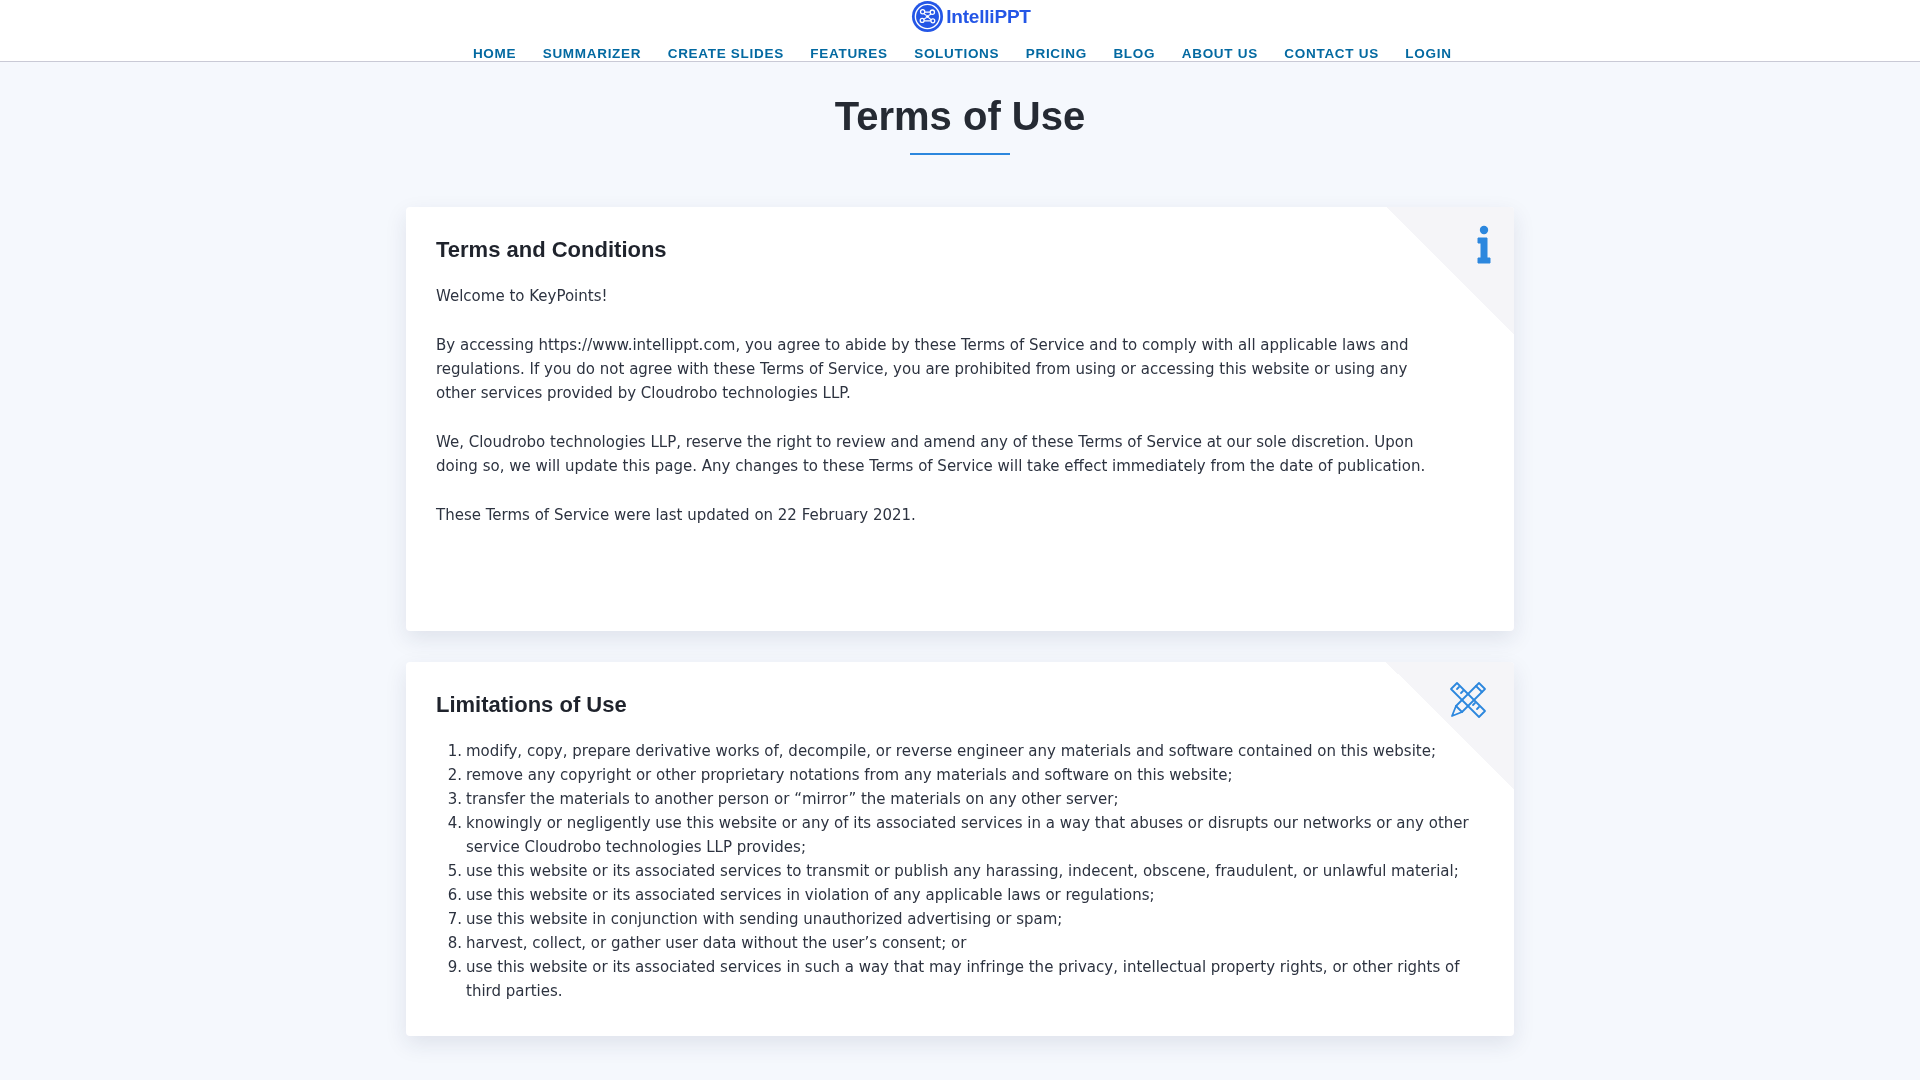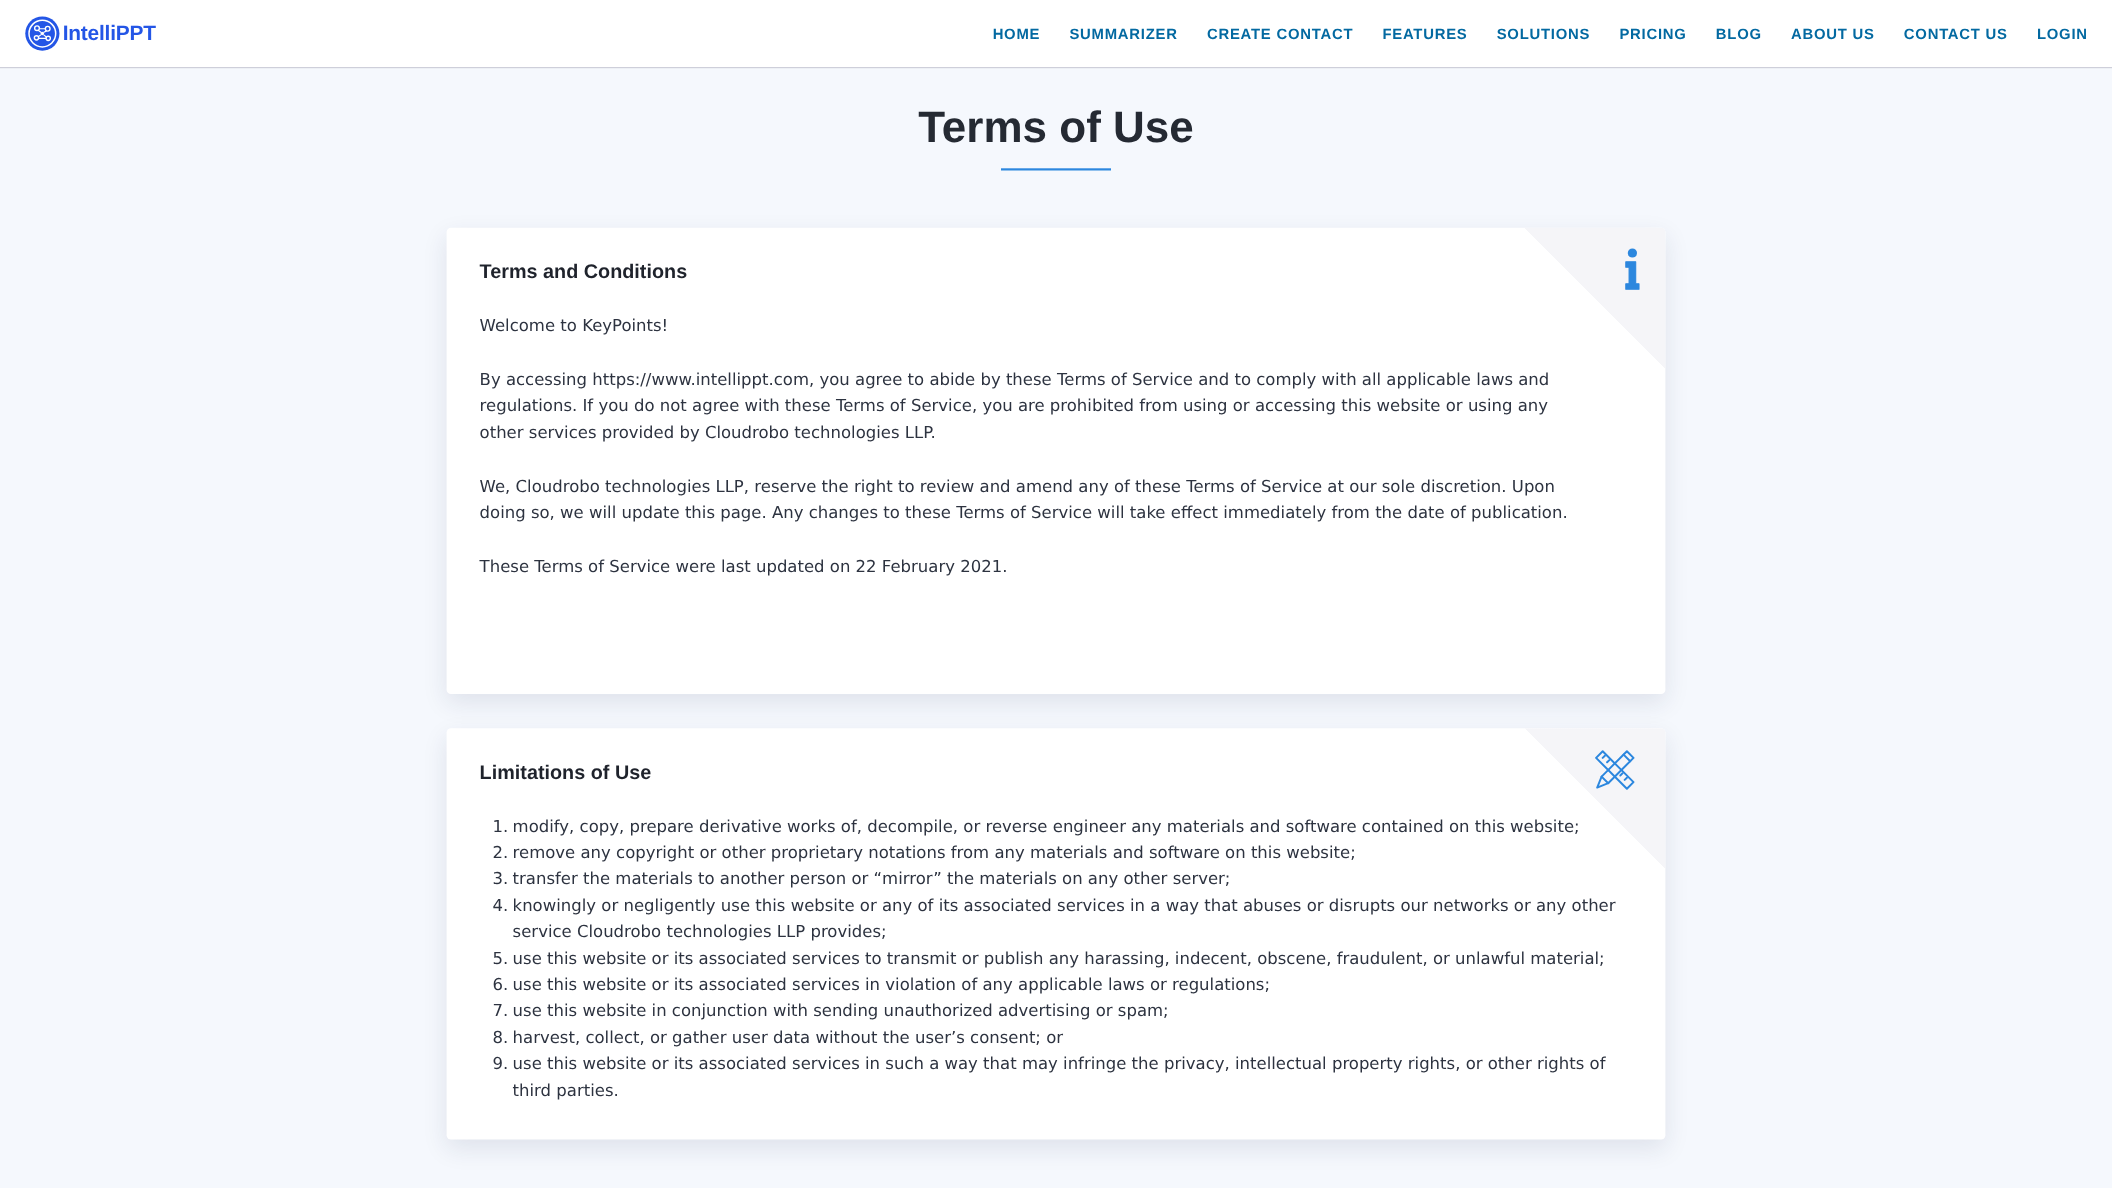--- a/index.html
+++ b/index.html
@@ -7,21 +7,21 @@
   body {
     background: #f5f8fd;
     font-family: "DejaVu Sans", sans-serif;
     color: #2b2f38;
     position: relative;
   }
   .navbar {
     position: absolute; left: 0; top: 0; width: 1920px; height: 62px;
     background: #ffffff;
     border-bottom: 1px solid #c9cad6;
-    display: flex; align-items: center; justify-content: space-between;
+    display: flex; align-items: center; justify-content: space-between; flex-direction: column;
   }
   .brand {
     display: flex; align-items: center; margin-left: 22px; cursor: pointer;
   }
   .brand-logo { width: 33px; height: 33px; }
   .brand-name {
     font-family: "Liberation Sans", sans-serif;
     font-weight: 700; font-size: 19px; color: #2456e6; margin-left: 2px;
     letter-spacing: -0.2px;
   }
@@ -49,21 +49,21 @@
     overflow: hidden;
   }
   .card-corner {
     position: absolute; right: 0; top: 0; width: 128px; height: 128px;
     background: linear-gradient(to bottom left, #f5f5f8 50%, rgba(255,255,255,0) 50%);
   }
   .card-icon { position: absolute; }
   .card-heading {
     position: absolute; left: 30px;
     font-family: "Liberation Sans", sans-serif;
-    font-size: 18px; font-weight: 700; color: #1f232c;
+    font-size: 22px; font-weight: 700; color: #1f232c;
   }
   .card-body {
     position: absolute; left: 30px; width: 1010px;
     font-size: 15px; line-height: 24px; color: #2d3340;
   }
   .card-body p { margin-bottom: 25px; }
   .card-body ol { list-style: none; padding: 0; }
   .card-body li { padding-left: 30px; position: relative; }
   .card-body li .num { position: absolute; left: 13px; width: 16px; text-align: right; }
   .card-body li .num { left: 0; width: 28px; padding-right: 2px; }
@@ -81,21 +81,21 @@
       <circle cx="11.5" cy="21" r="2" fill="none" stroke="#fff" stroke-width="1.3"></circle>
       <circle cx="22.5" cy="21.5" r="2" fill="none" stroke="#fff" stroke-width="1.3"></circle>
       <circle cx="17" cy="17" r="1.6" fill="#fff"></circle>
       <path d="M14 12.5 L20 12.5 M13 14 L16 16 M21 14.5 L18 16 M13 20 L16 18 M21 20.5 L18 18 M13.5 21.5 L20.5 21.5" stroke="#fff" stroke-width="1.1" fill="none"></path>
     </svg>
     <span class="brand-name">IntelliPPT</span>
   </div>
   <nav class="nav-links">
     <a class="nav-link">HOME</a>
     <a class="nav-link">SUMMARIZER</a>
-    <a class="nav-link">CREATE CONTACT</a>
+    <a class="nav-link">CREATE SLIDES</a>
     <a class="nav-link">FEATURES</a>
     <a class="nav-link">SOLUTIONS</a>
     <a class="nav-link">PRICING</a>
     <a class="nav-link">BLOG</a>
     <a class="nav-link">ABOUT US</a>
     <a class="nav-link">CONTACT US</a>
     <a class="nav-link">LOGIN</a>
   </nav>
 </header>
 

